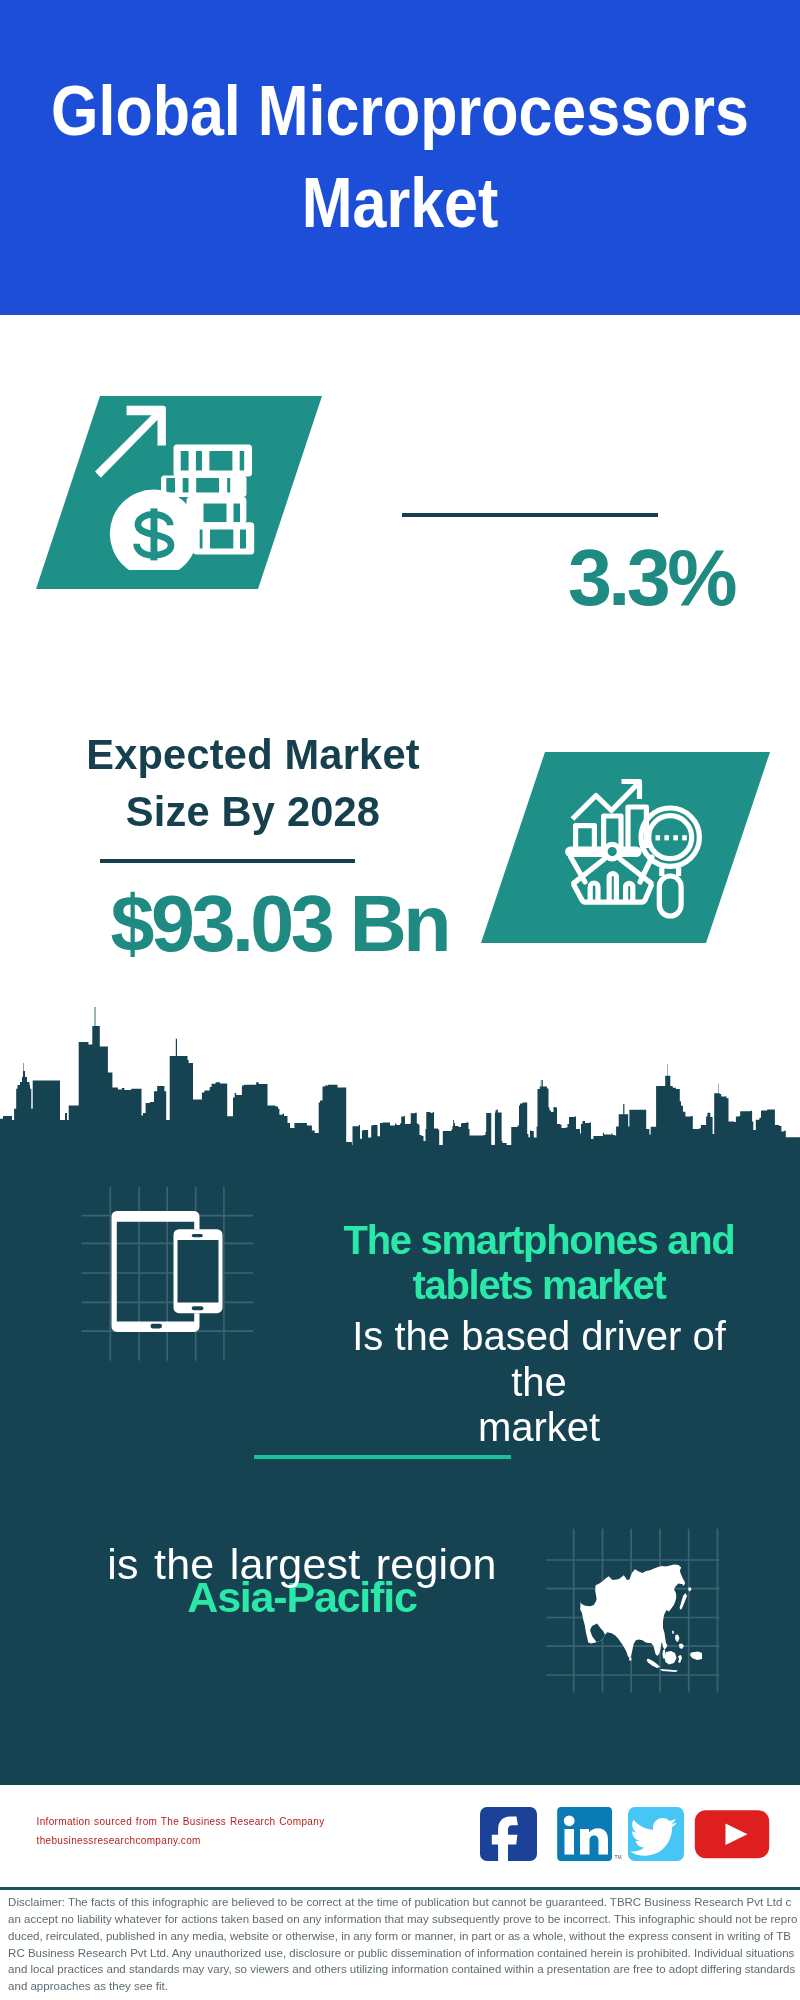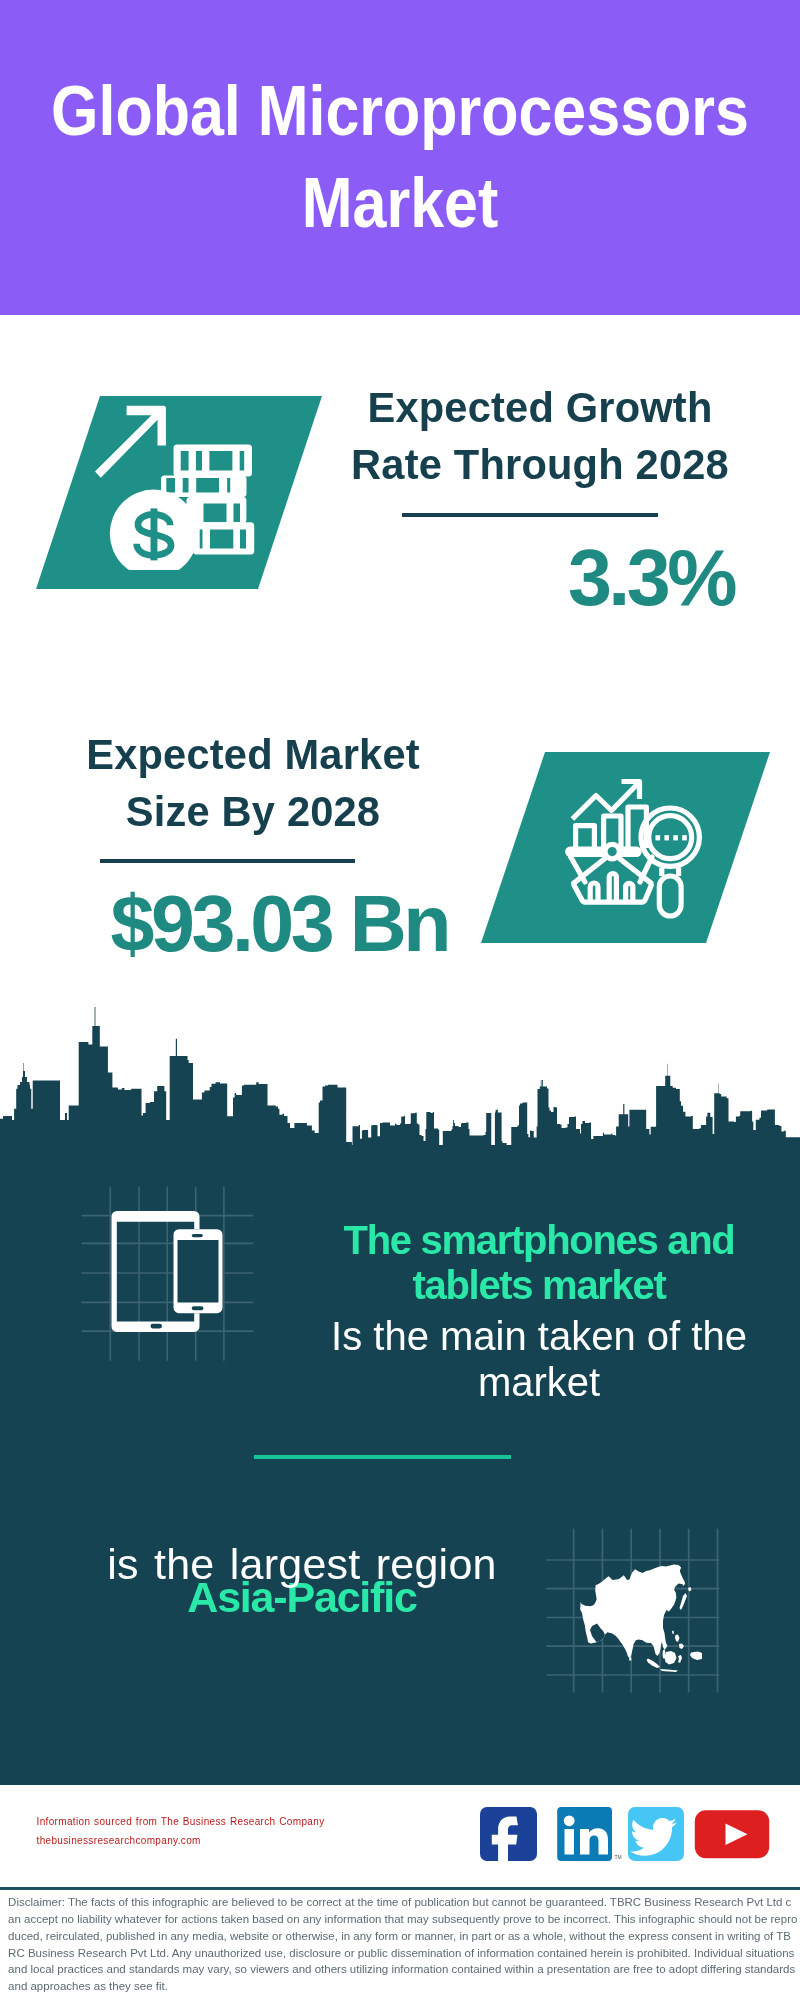--- a/index.html
+++ b/index.html
@@ -3,21 +3,21 @@
 <meta charset="utf-8">
 <title>Global Microprocessors Market</title>
 <style>
   html,body{margin:0;padding:0;}
   body{width:800px;height:2000px;background:#ffffff;
        font-family:"Liberation Sans",sans-serif;overflow:hidden;
        -webkit-font-smoothing:antialiased;}
   .page{position:relative;width:800px;height:2000px;overflow:hidden;}
 
   
-  .header{position:absolute;left:0;top:0;width:800px;height:315px;background:#8b5cf6;}
+  .header{position:absolute;left:0;top:0;width:800px;height:315px;background:#1d4ed8;}
   .header-title{position:absolute;left:0;top:65px;width:800px;text-align:center;
       color:#ffffff;font-weight:bold;font-size:69.5px;line-height:92.4px;transform:scaleX(0.877);transform-origin:400px 0;}
 
   
   .white-band{position:absolute;left:0;top:315px;width:800px;height:835px;background:#ffffff;}
 
   
   .stat-title{position:absolute;color:#17404f;font-weight:bold;font-size:41.6px;line-height:56.6px;text-align:center;letter-spacing:0.2px;}
   .stat-rule{position:absolute;height:4px;background:#17404f;}
   .stat-value{position:absolute;color:#1f8a81;font-weight:bold;font-size:79px;text-align:right;line-height:1;letter-spacing:-3.5px;}
@@ -76,24 +76,20 @@
       <circle cx="153.8" cy="533.6" r="44"></circle>
       <g fill="none" stroke="#1f9087" stroke-width="6.6">
         <path d="M170.2,525.2 C170.2,519.3 163,514.4 153.8,514.4 C144.7,514.4 137.9,518.7 137.9,524.6
                  C137.9,530.1 143.3,532.5 153.8,534.5 C166.3,536.9 171.1,540 171.1,545.2
                  C171.1,551 163.6,555.3 153.8,555.3 C143.6,555.3 136.6,550.7 136.6,543.8"></path>
       </g>
       <rect x="150.5" y="508.4" width="6.9" height="52" fill="#1f9087"></rect>
     </g>
   </svg>
 
-  <div class="stat-title" style="left:340px;top:380px;width:400px;">
-    <span>Expected Growth</span><br>
-    <span>Rate Through 2028</span>
-  </div>
   <div class="stat-rule" style="left:402px;top:513px;width:256px;"></div>
   <div class="stat-value" style="left:334px;top:538px;width:400px;">3.3%</div>
 
   <svg style="position:absolute;left:0;top:0;" width="800" height="1000" viewBox="0 0 800 1000">
     <polygon points="545,752 770,752 706,943 481,943" fill="#1f9087"></polygon>
   </svg>
   <svg style="position:absolute;left:0;top:0;" width="800" height="1000" viewBox="0 0 800 1000">
     <g fill="none" stroke="#ffffff" stroke-width="5.2" stroke-linejoin="round" stroke-linecap="butt">
 
       <polyline points="572.4,819 596,795.5 611.5,810.5 637,784.5"></polyline>
@@ -161,21 +157,21 @@
       <rect x="191.8" y="1233.9" width="11" height="3.4" rx="1.7" fill="#164352"></rect>
       <rect x="191.8" y="1306.2" width="11.6" height="4" rx="2" fill="#164352"></rect>
     </g>
   </svg>
 
   <div class="blk-head" style="left:319px;top:1218px;width:440px;">
     <span>The smartphones and</span><br>
     <span>tablets market</span>
   </div>
   <div class="blk-sub" style="left:319px;top:1314px;width:440px;">
-    <span>Is the main taken of the</span><br>
+    <span>Is the based driver of the</span><br>
     <span>market</span>
   </div>
   <div class="mid-rule" style="left:253.8px;top:1455px;width:257px;"></div>
 
   <div class="blk-head big" style="left:82px;top:1549px;width:440px;">Asia-Pacific</div>
   <div class="blk-sub big" style="left:82px;top:1540px;width:440px;">
     <span>is the largest region</span><br>
   </div>
 
   <svg style="position:absolute;left:540px;top:1500px;" width="200" height="200" viewBox="540 1500 200 200">

